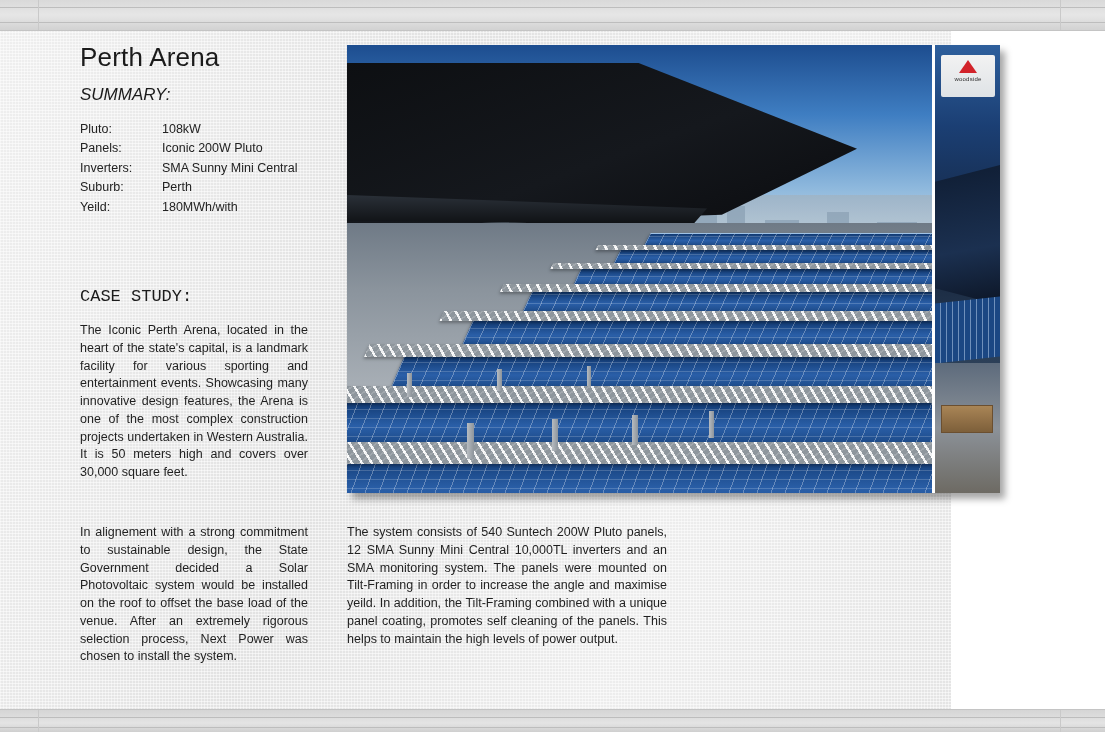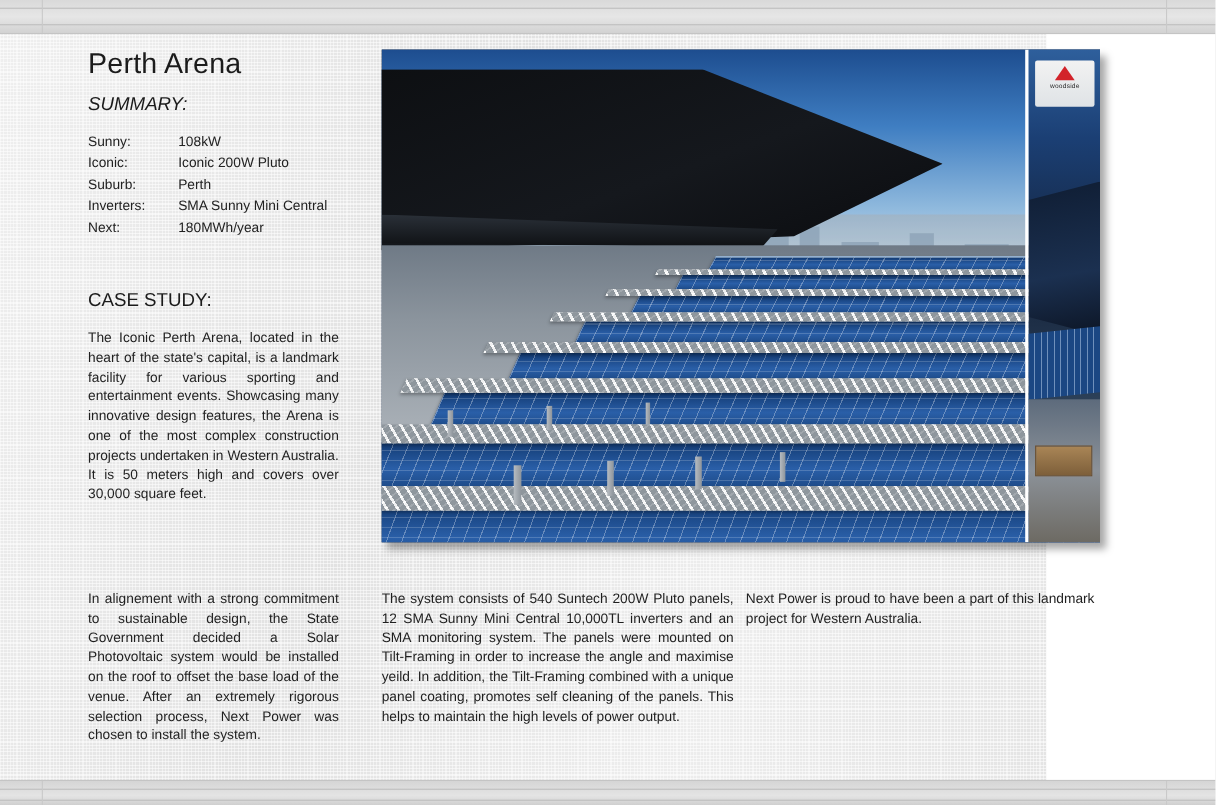--- a/index.html
+++ b/index.html
@@ -82,22 +82,23 @@
     padding: 1.5px 0;
     vertical-align: top;
     line-height: 1.33;
   }
   .spec-label { width: 82px; }
   .spec-value { white-space: nowrap; }
 
   .case-head {
     font-size: 17px;
     color: #1b1b1b;
-    margin: 46px 0 16px 0;
+    margin: 70px 0 16px 0;
     font-weight: normal;
+    font-family: Liberation Mono, monospace;
   }
   .body-par {
     font-size: 12.5px;
     color: #1f1f1f;
     line-height: 1.42;
     text-align: justify;
     margin: 0 0 18px 0;
     width: 228px;
   }
 
@@ -241,21 +242,21 @@
   
   .cols {
     position: absolute;
     left: 80px;
     top: 520px;
     width: 915px;
     height: 170px;
   }
   .col {
     position: absolute;
-    top: 16px;
+    top: 4px;
     font-size: 12.5px;
     color: #1f1f1f;
     line-height: 1.42;
     text-align: justify;
   }
   .col p { margin: 0 0 14px 0; }
   .col-1 { left: 0; width: 228px; }
   .col-2 { left: 267px; width: 320px; }
   .col-3 { left: 598px; width: 317px; }
 </style>
@@ -278,38 +279,38 @@
 
   <div class="left-col">
 
     <h1 class="title">Perth Arena</h1>
 
     <h2 class="section-head">SUMMARY:</h2>
 
     <table class="spec-table">
       <tbody>
           <tr>
-        <td class="spec-label">Sunny:</td>
+        <td class="spec-label">Pluto:</td>
         <td class="spec-value">108kW</td>
       </tr>
       <tr>
-        <td class="spec-label">Iconic:</td>
+        <td class="spec-label">Panels:</td>
         <td class="spec-value">Iconic 200W Pluto</td>
+      </tr>
+      <tr>
+        <td class="spec-label">Inverters:</td>
+        <td class="spec-value">SMA Sunny Mini Central</td>
       </tr>
       <tr>
         <td class="spec-label">Suburb:</td>
         <td class="spec-value">Perth</td>
       </tr>
       <tr>
-        <td class="spec-label">Inverters:</td>
-        <td class="spec-value">SMA Sunny Mini Central</td>
-      </tr>
-      <tr>
-        <td class="spec-label">Next:</td>
-        <td class="spec-value">180MWh/year</td>
+        <td class="spec-label">Yeild:</td>
+        <td class="spec-value">180MWh/with</td>
       </tr>
     </tbody>
       </table>
 
     <h2 class="case-head">CASE STUDY:</h2>
 
     <p class="body-par">The Iconic Perth Arena, located in the heart of the state's capital, is a landmark facility for various sporting and entertainment events. Showcasing many innovative design features, the Arena is one of the most complex construction projects undertaken in Western Australia. It is 50 meters high and covers over 30,000 square feet.</p>
   </div>
 
   <div class="photo-wrap">
@@ -370,17 +371,16 @@
   </div>
 
   <div class="cols">
     <div class="col col-1">
       <p>In alignement with a strong commitment to sustainable design, the State Government decided a Solar Photovoltaic system would be installed on the roof to offset the base load of the venue. After an extremely rigorous selection process, Next Power was chosen to install the system.</p>
     </div>
     <div class="col col-2">
       <p>The system consists of 540 Suntech 200W Pluto panels, 12 SMA Sunny Mini Central 10,000TL inverters and an SMA monitoring system. The panels were mounted on Tilt-Framing in order to increase the angle and maximise yeild. In addition, the Tilt-Framing combined with a unique panel coating, promotes self cleaning of the panels. This helps to maintain the high levels of power output.</p>
     </div>
     <div class="col col-3">
-      <p>Next Power is proud to have been a part of this landmark project for Western Australia.</p>
     </div>
   </div>
 
 </div>
 
 </body></html>

